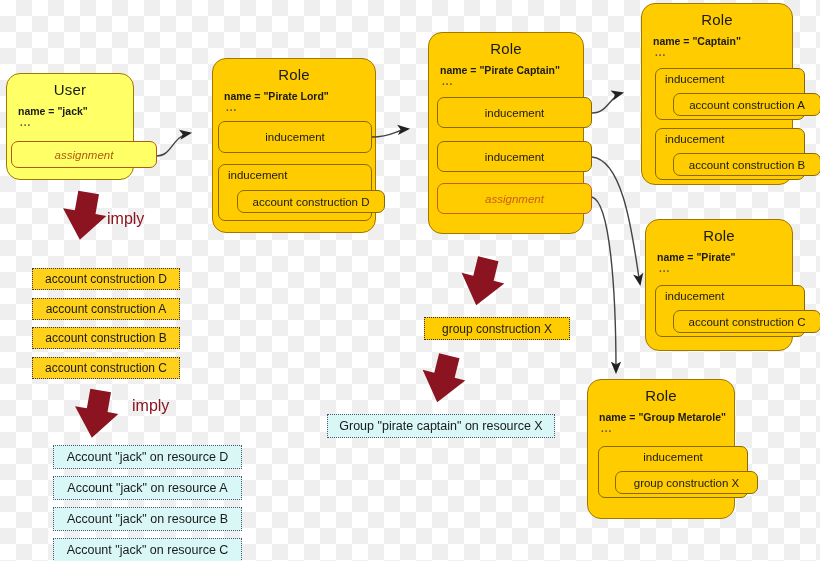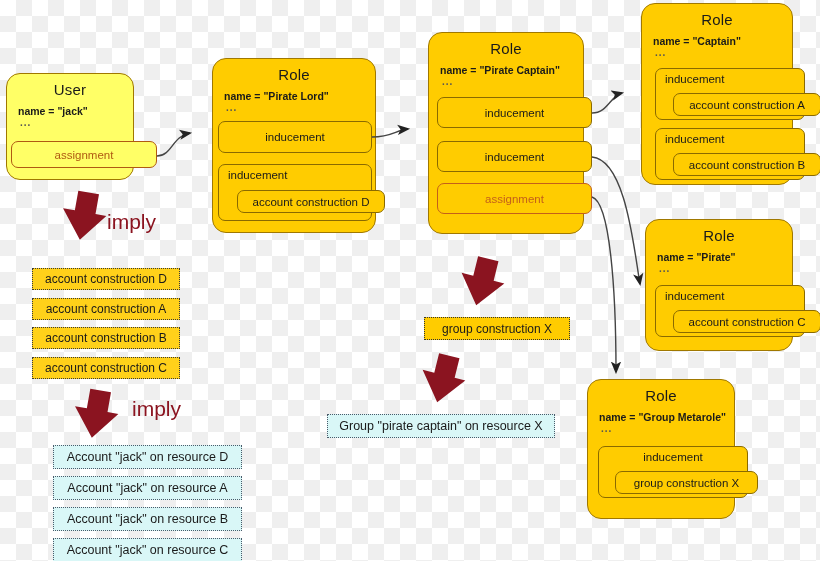--- a/index.html
+++ b/index.html
@@ -88,20 +88,21 @@
     display: flex;
     align-items: center;
     justify-content: center;
   }
   .slot.labeled {
     padding: 4px 0 0 9px;
   }
   .slot.assignment {
     border: 1px solid #c4601a;
     color: #c4601a;
+    font-style: italic;
   }
   .slot.assignment.on-user {
     border: 1px solid #b05a12;
     color: #b05a12;
   }
 
   
   .chip {
     position: absolute;
     box-sizing: border-box;
@@ -129,21 +130,21 @@
     color: #1a1a1a;
     display: flex;
     align-items: center;
     justify-content: center;
     z-index: 15;
   }
 
   
   .imply-label {
     position: absolute;
-    font-size: 21px;
+    font-size: 16px;
     color: #8b1420;
     z-index: 25;
     white-space: nowrap;
   }
 </style>
 </head>
 <body>
 
 <div id="canvas">
 

